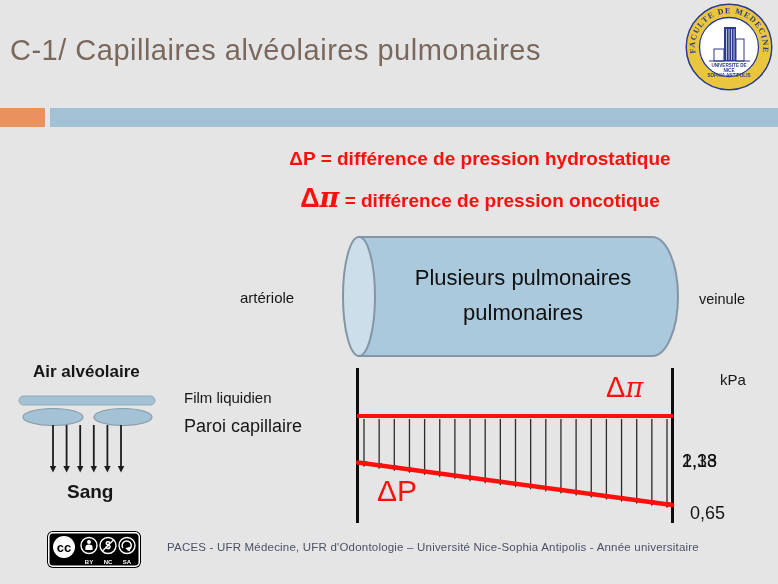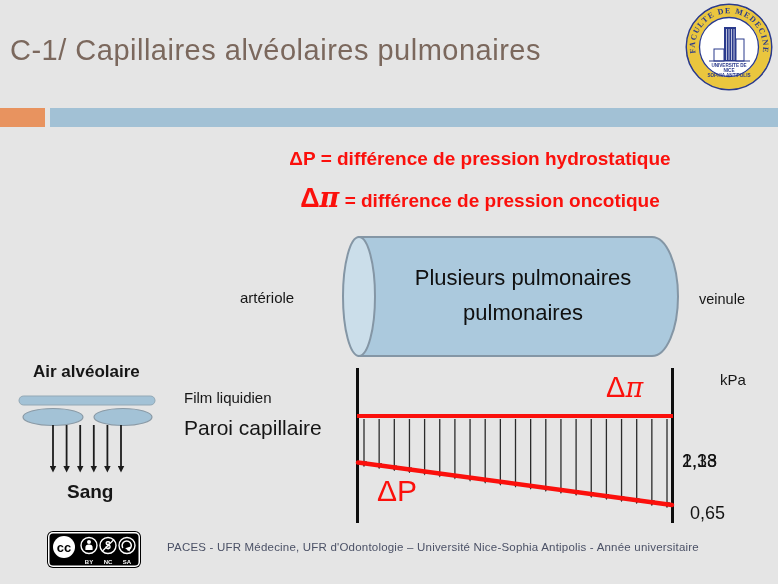--- a/index.html
+++ b/index.html
@@ -15,21 +15,21 @@
   .def2{top:182px;font-size:19px;}
   .sym-big{font-size:27px;}
   .pi-serif{font-family:"DejaVu Serif",serif;font-style:italic;}
   .lbl{color:#161616;white-space:nowrap;}
   .arteriole{left:240px;top:289px;font-size:15px;}
   .veinule{left:699px;top:291px;font-size:14.5px;}
   .vessel-text{left:400px;top:260px;width:246px;text-align:center;font-size:22px;color:#101010;line-height:35px;}
   .air-alv{left:33px;top:362px;font-size:17px;font-weight:bold;}
   .sang{left:67px;top:481px;font-size:19px;font-weight:bold;}
   .film{left:184px;top:389px;font-size:15px;}
-  .paroi{left:184px;top:416px;font-size:21px;}
+  .paroi{left:184px;top:416px;font-size:18px;}
   .chart-dpi{left:606px;top:371px;font-size:29px;font-weight:normal;color:#fb100c;}
   .chart-dpi .pi-serif{font-size:27px;}
   .chart-dp{left:377px;top:474px;font-size:30px;font-weight:normal;color:#fb100c;}
   .kpa{left:720px;top:371px;font-size:15px;font-weight:normal;}
   .tick{font-size:18px;color:#141414;}
   .tick1{left:682px;top:403px;margin-top:48px;}
   .tick2{left:682px;top:451px;}
   .tick3{left:690px;top:503px;}
   .footer-text{left:167px;top:541px;font-size:11.5px;color:#4b5166;letter-spacing:.2px;white-space:nowrap;}
   .cc-badge{left:48px;top:532px;width:92px;height:35px;background:#000;border-radius:5px;

